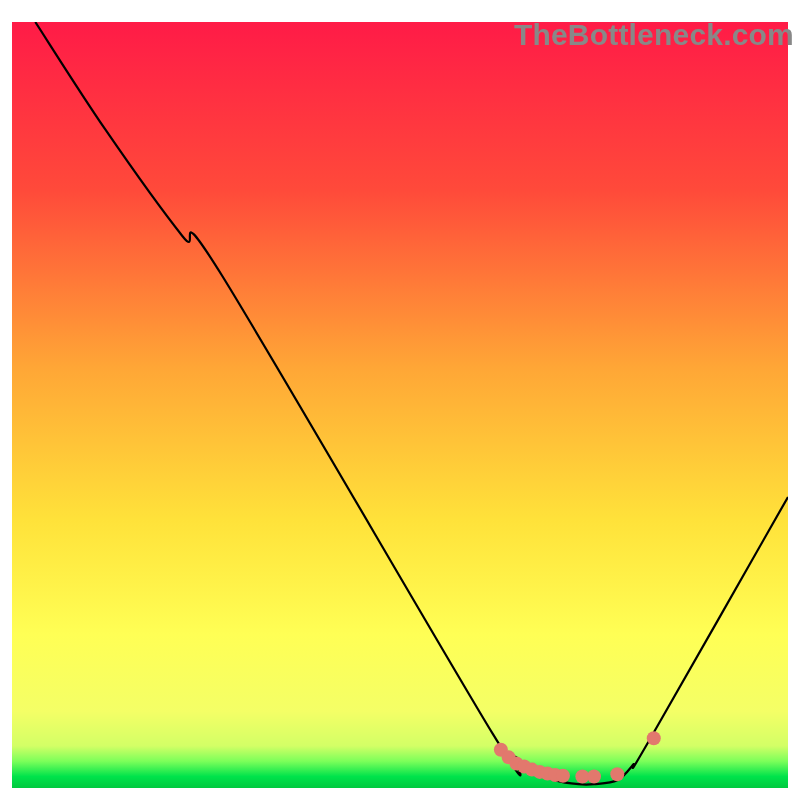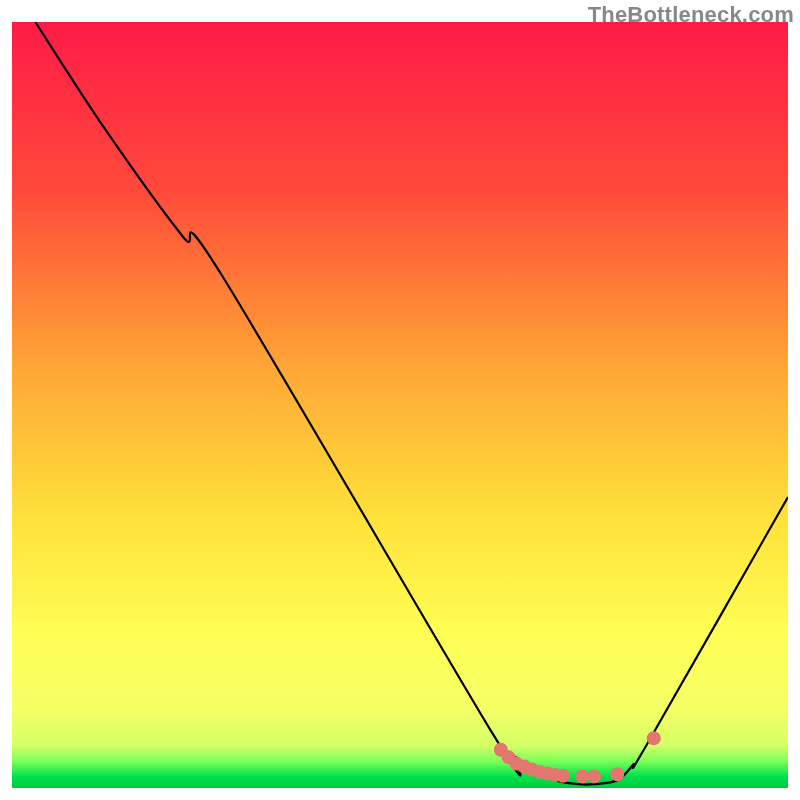--- a/index.html
+++ b/index.html
@@ -11,23 +11,23 @@
     background: #fff;
     font-family: Arial, Helvetica, sans-serif;
   }
   .chart-wrap {
     position: relative;
     width: 800px;
     height: 800px;
   }
   .attribution {
     position: absolute;
-    top: 2px;
+    top: 18px;
     right: 6px;
-    font-size: 22px;
+    font-size: 30px;
     font-weight: 700;
     color: #888;
     letter-spacing: 0.2px;
     user-select: none;
   }
   svg {
     display: block;
   }
 </style>
 </head>

